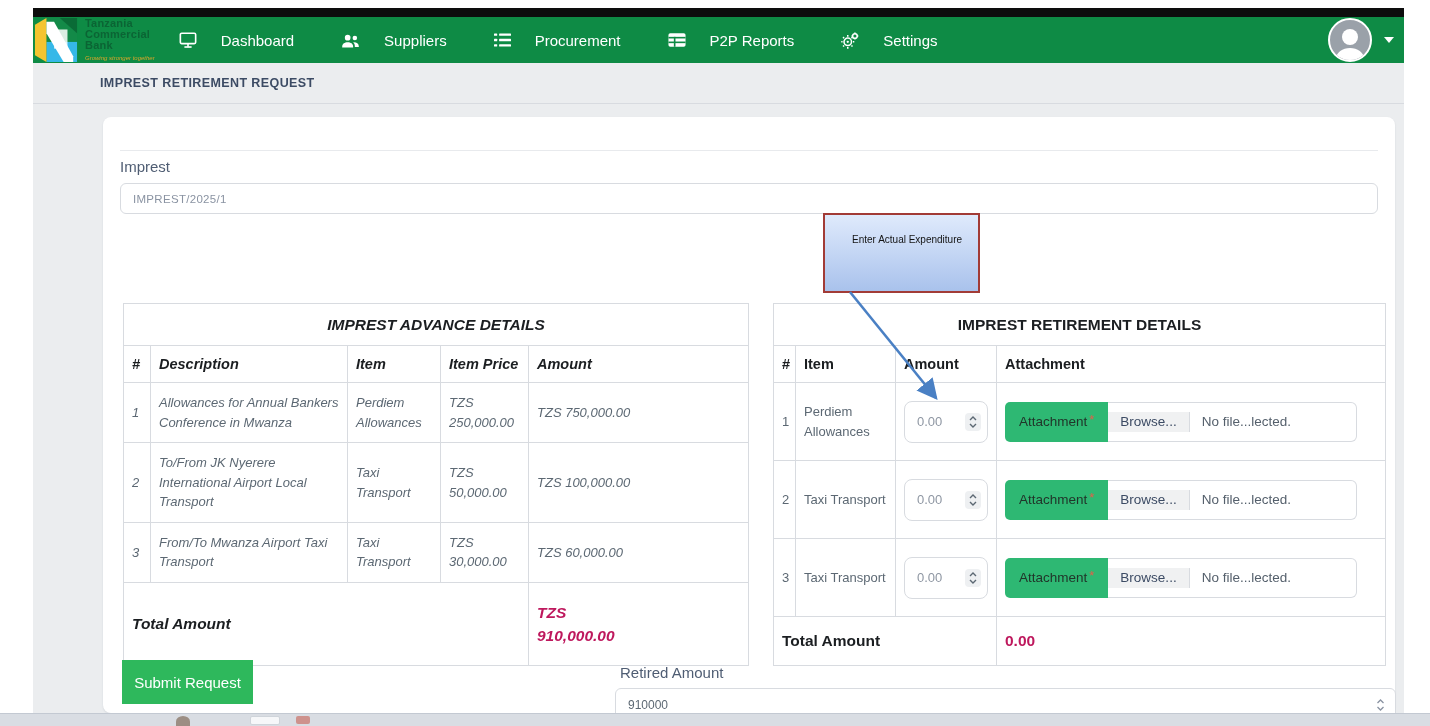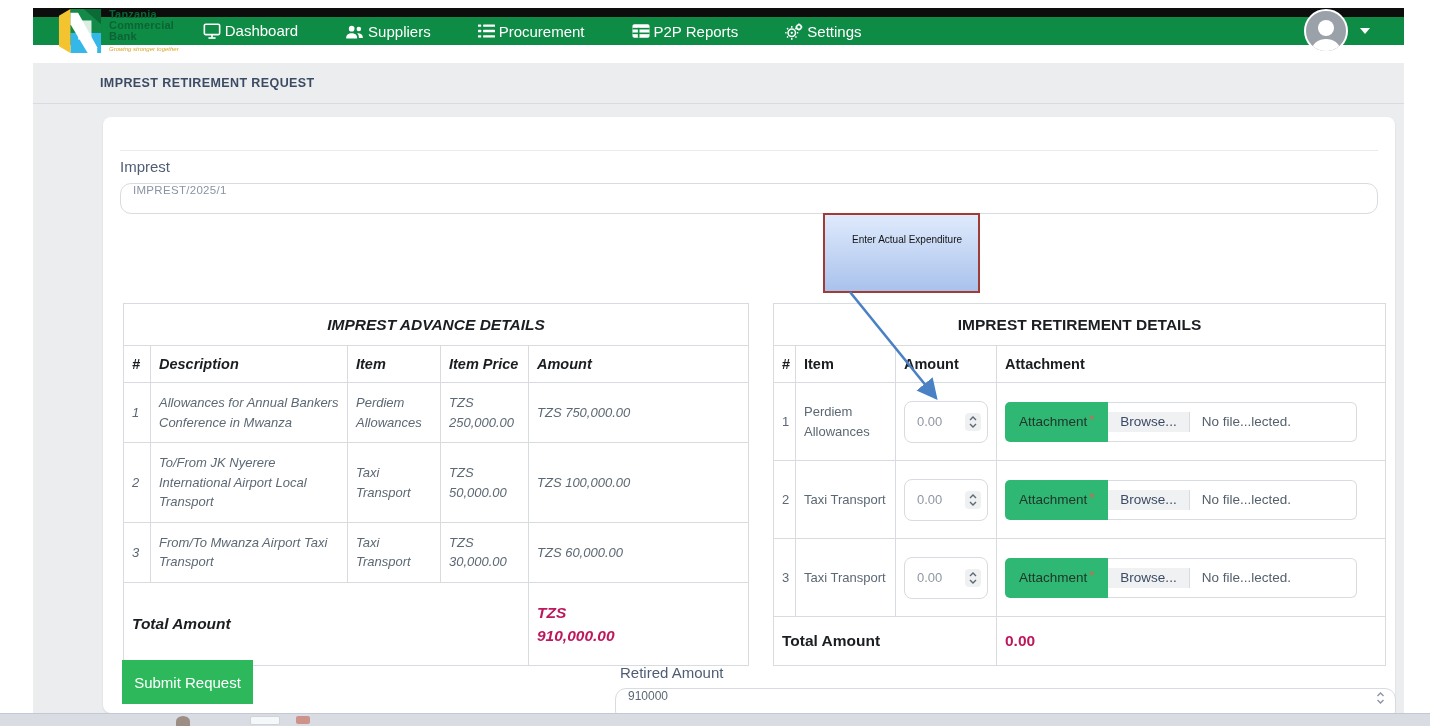--- a/index.html
+++ b/index.html
@@ -1,49 +1,49 @@
 <!DOCTYPE html>
 <html><head>
 <meta charset="utf-8">
 <style>
   * { margin:0; padding:0; box-sizing:border-box; }
   body { background:#fff; font-family:"Liberation Sans","DejaVu Sans",sans-serif; }
   #stage { position:relative; width:1430px; height:726px; background:#ffffff; overflow:hidden; }
 
   
   .black-strip { position:absolute; left:33px; top:8px; width:1371px; height:9px; background:#0d0d0d; }
-  .navbar { position:absolute; left:33px; top:17px; width:1371px; height:28px; background:#0e8b45;
-            display:flex; align-items:center; padding:0 24px; }
+  .navbar { position:absolute; left:33px; top:17px; width:1371px; height:46px; background:#0e8b45;
+            display:flex; align-items:center; padding:0 0; }
   .brand { display:flex; align-items:center; gap:6px; cursor:pointer; }
   .brand-text { display:flex; flex-direction:column; line-height:11px; padding-top:2px; }
   .brand-text b { font-size:11px; color:#0b6434; font-weight:bold; letter-spacing:.2px; }
   .brand-text i { font-size:6px; color:#d8a62a; font-style:italic; margin-top:2px; }
   .nav-items { display:flex; align-items:center; gap:47px; margin-left:24px; }
-  .nav-item { display:flex; gap:4px; color:#ffffff; font-size:15px; cursor:pointer; white-space:nowrap; }
+  .nav-item { display:flex; align-items:center; gap:24px; color:#ffffff; font-size:15px; cursor:pointer; white-space:nowrap; }
   .nav-item svg { display:block; }
   .nav-right { margin-left:auto; display:flex; align-items:center; gap:12px; margin-right:10px; }
   .avatar { width:44px; height:44px; border-radius:50%; background:#9aa1a9; border:2px solid #ffffff;
             display:flex; align-items:flex-end; justify-content:center; overflow:hidden; cursor:pointer; }
   .caret { width:0; height:0; border-left:5px solid transparent; border-right:5px solid transparent;
            border-top:6px solid #ffffff; cursor:pointer; }
 
   
   .content-bg { position:absolute; left:33px; top:63px; width:1371px; height:650px; background:#ebedef; }
   .title-bar { position:absolute; left:33px; top:63px; width:1371px; height:41px;
                border-bottom:1px solid #d8dbe0; display:flex; align-items:center; }
   .page-title { margin-left:67px; font-size:12.5px; font-weight:600; color:#3c4b64; letter-spacing:.4px; }
 
   .card { position:absolute; left:103px; top:117px; width:1292px; height:596px; background:#ffffff;
           border-radius:8px; box-shadow:0 1px 2px rgba(60,75,100,.12); }
   .card-divider { position:absolute; left:17px; right:17px; top:33px; height:1px; background:#e8eaed; }
 
   .field-label { position:absolute; font-size:15px; color:#4f5d73; }
   .imprest-label { left:17px; top:41px; }
-  .text-input { position:absolute; background:#fff; border:1px solid #d8dbe0; border-radius:11px;
-                display:flex; padding:0 12px; }
+  .text-input { position:absolute; background:#fff; border:1px solid #d8dbe0; border-radius:6px;
+                display:flex; align-items:center; padding:0 12px; }
   .imprest-input { left:17px; top:66px; width:1258px; height:31px; font-size:11.5px; color:#8a93a2; letter-spacing:.3px; }
 
   
   table { border-collapse:collapse; table-layout:fixed; background:#fff; }
   td, th { border:1px solid #d8dbe0; }
   .tbl-title { text-align:center; font-weight:bold; font-size:15.5px; color:#1b1e21; padding:9px 6px; }
   th { text-align:left; font-size:14.5px; color:#1b1e21; padding:10px 8px; }
   td { font-size:13px; color:#5c6873; padding:10px 8px; line-height:1.5; vertical-align:middle; }
   .adv-table { position:absolute; left:20px; top:186px; width:625px;font-style:italic; }
   .ret-table { position:absolute; left:670px; top:186px; width:612px; }

